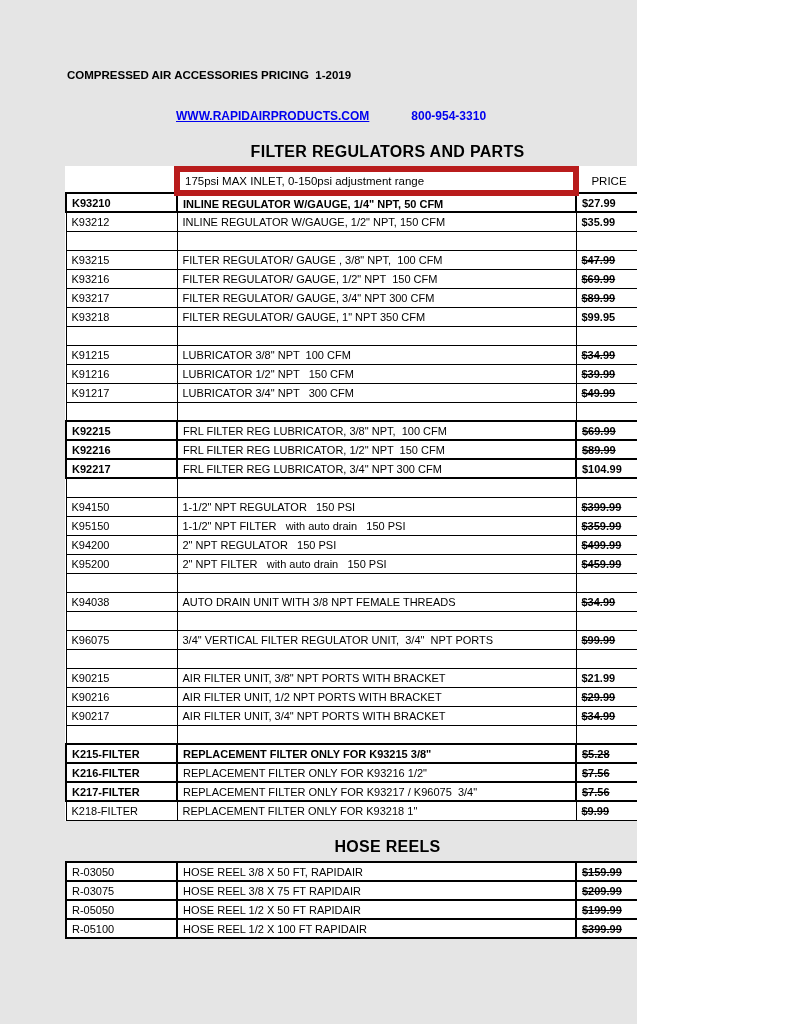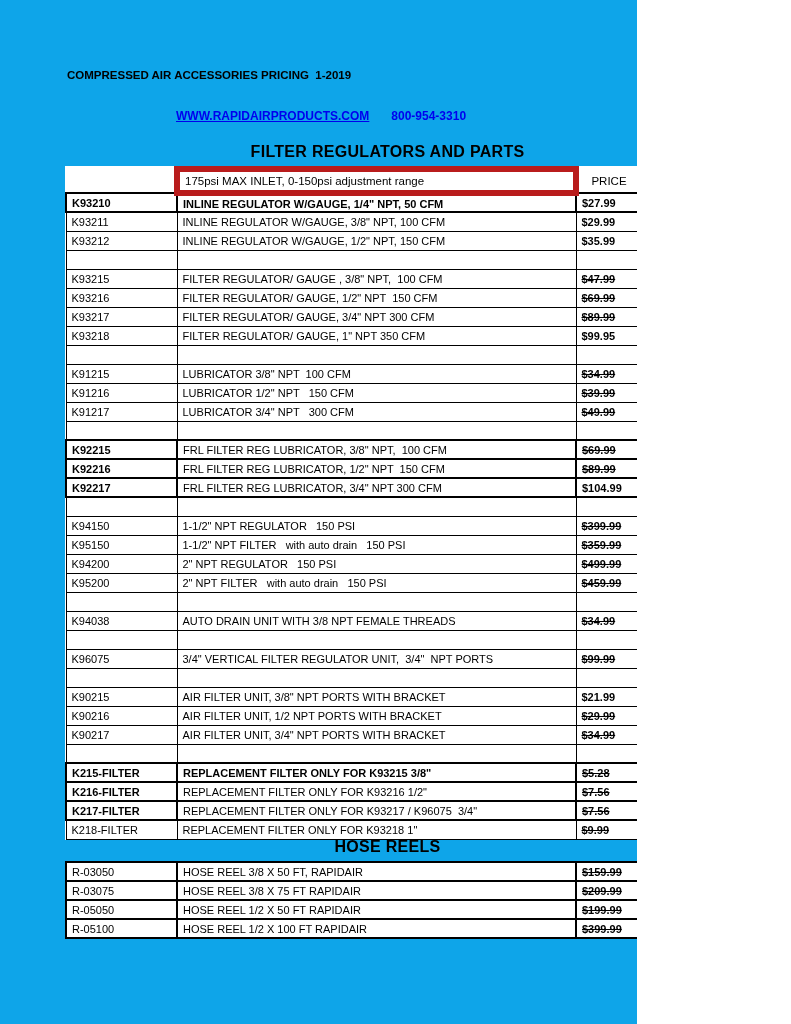--- a/index.html
+++ b/index.html
@@ -1,24 +1,24 @@
 <!DOCTYPE html>
 <html style="--link-blue: #0000ee; --qty-gray: #d6d6d6;"><head>
 <meta charset="utf-8">
 <style>
   :root { --link-blue:#0000ee; --qty-gray:#d6d6d6; }
   * { margin:0; padding:0; box-sizing:border-box; }
   html,body { background:#fff; }
   body { width:791px; height:1024px; font-family:"Liberation Sans", sans-serif; color:#000; }
-  .page { position:relative; width:637px; height:1024px; background:#0ea5e9; overflow:hidden; }
+  .page { position:relative; width:637px; height:1024px; background:#e5e5e5; overflow:hidden; }
 
   .doc-title { position:absolute; left:67px; top:69px; font-size:11.5px; font-weight:700; white-space:pre; }
   .contact-line { position:absolute; left:176px; top:109px; font-size:12px; font-weight:700; }
   .contact-line a { color:var(--link-blue); text-decoration:underline; cursor:pointer; }
-  .phone { color:var(--link-blue); margin-left:22px; }
+  .phone { color:var(--link-blue); margin-left:42px; }
 
   .section-title { position:absolute; left:65px; width:645px; text-align:center; font-weight:700; font-size:16px; letter-spacing:.3px; }
   #title-filters { top:143px; }
   #title-hose { top:838px;text-align:center; }
 
   table { position:absolute; left:65px; border-collapse:collapse; table-layout:fixed; background:#fff; }
   #table-filters { top:166px; width:645px; }
   #table-hose { top:861px; width:645px; border:2px solid #000000; }
 
   td, th { border:1px solid #000; font-size:11px; height:19px; padding:0 5px; overflow:hidden; vertical-align:middle; font-weight:400; }
@@ -66,26 +66,20 @@
       </tr>
     </thead>
     <tbody>
         <tr class="heavy">
           <td class="c-id bold">K93210</td>
           <td class="c-desc bold">INLINE REGULATOR W/GAUGE, 1/4" NPT, 50 CFM</td>
           <td class="c-price bold">$27.99</td>
           <td class="c-qty">0</td>
         </tr>
         <tr>
-          <td class="c-id">K93211</td>
-          <td class="c-desc">INLINE REGULATOR W/GAUGE, 3/8" NPT, 100 CFM</td>
-          <td class="c-price">$29.99</td>
-          <td class="c-qty">0</td>
-        </tr>
-        <tr>
           <td class="c-id">K93212</td>
           <td class="c-desc">INLINE REGULATOR W/GAUGE, 1/2" NPT, 150 CFM</td>
           <td class="c-price">$35.99</td>
           <td class="c-qty">0</td>
         </tr>
         <tr class="spacer">
           <td class="c-id"></td>
           <td class="c-desc"></td>
           <td class="c-price"></td>
           <td class="c-qty"></td>

